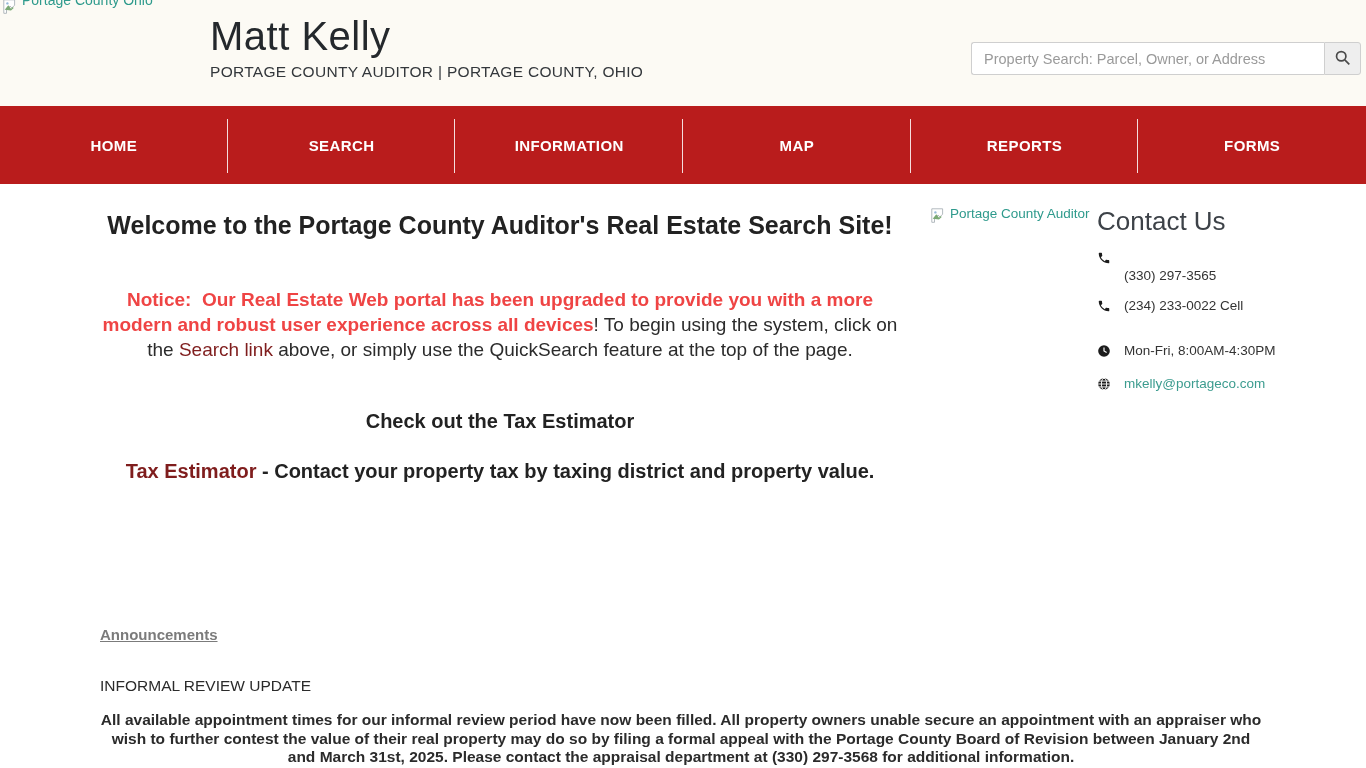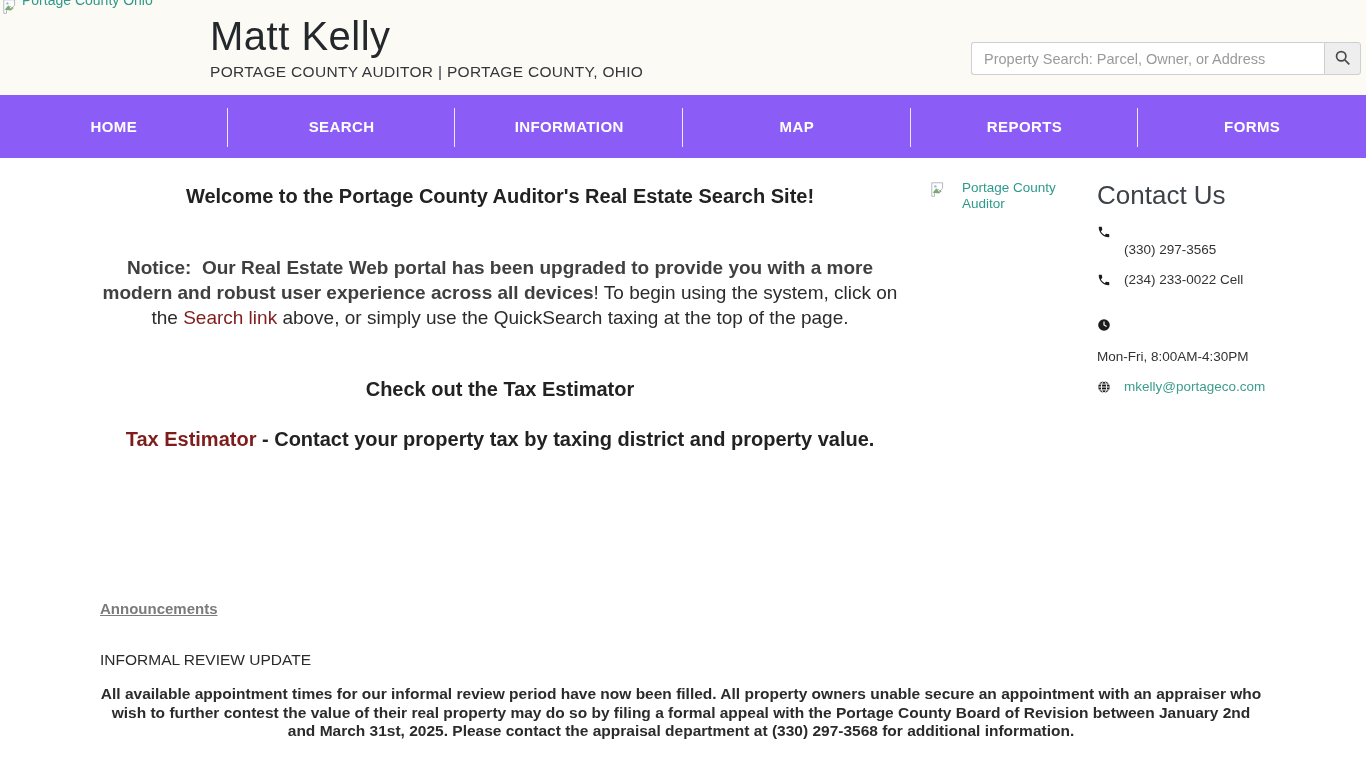--- a/index.html
+++ b/index.html
@@ -4,21 +4,21 @@
 <style>
   * { margin:0; padding:0; box-sizing:border-box; }
   html,body { width:1366px; height:768px; overflow:hidden; }
   body {
     font-family:"Liberation Sans","DejaVu Sans",sans-serif;
     background:#ffffff; color:#2b2b2b;
   }
 
   
   .header {
-    position:relative; height:95px; background:#fcfaf4;
+    position:relative; height:106px; background:#fcfaf4;
   }
   .logo-broken {
     position:absolute; top:-8px; left:2px;
     display:flex; align-items:flex-start; gap:2px;
     color:#2e9a8c; font-size:14px; cursor:pointer;
   }
   .logo-broken .bi { margin-top:6px; }
   .site-id { position:absolute; left:210px; top:14px; }
   .site-title {
     font-size:40px; font-weight:normal; color:#24282c; letter-spacing:0.5px;
@@ -38,62 +38,62 @@
   }
   .search-input::placeholder { color:#9a9a9a; }
   .search-btn {
     width:37px; border:1px solid #cfcfcf; background:#eeeeee;
     border-radius:0 3px 3px 0; cursor:pointer;
     display:flex; align-items:center; justify-content:center;
   }
 
   
   .nav {
-    height:63px; background:#8b5cf6; display:flex;
+    height:78px; background:#b91c1c; display:flex;
   }
   .nav-item {
     flex:1; position:relative; display:flex; align-items:center; justify-content:center;
     color:#ffffff; font-size:15px; font-weight:bold; letter-spacing:0.4px;
     cursor:pointer;
   }
   .nav-item:not(:last-child)::after {
     content:""; position:absolute; right:0; top:13px; bottom:11px; width:1px;
     background:rgba(255,255,255,0.85);
   }
 
   
   .content { display:flex; min-height:442px; }
   .main-col {
     width:800px; margin-left:100px; padding-top:27px; text-align:center;
   }
-  .welcome-heading { font-size:20px; font-weight:bold; color:#222; }
+  .welcome-heading { font-size:25px; font-weight:bold; color:#222; }
   .notice {
     margin-top:47px; font-size:19px; line-height:25px; color:#2b2b2b;
   }
-  .notice b { color:#404040;text-align:right; }
+  .notice b { color:#ef4444;text-align:right; }
   .tax-heading { margin-top:48px; font-size:20px; font-weight:bold; color:#222; }
   .tax-line { margin-top:26px; font-size:20px; line-height:25px; font-weight:bold; color:#222; }
   a.teal-link { color:#7f1d1d; text-decoration:none; cursor:pointer; }
 
   
   .sidebar { display:flex; margin-left:30px; padding-top:22px; }
   .side-img {
-    width:167px; display:flex; align-items:flex-start; gap:14px;
+    width:167px; display:flex; align-items:flex-start; gap:2px;
     color:#2e9a8c; font-size:13.5px; line-height:16px; cursor:pointer;
   }
   .side-img .bi { margin-top:1px; }
   .contact { width:250px; }
   .contact-heading { font-size:26px; font-weight:normal; color:#3d4248; }
   .contact-rows { margin-top:13px; }
   .contact-row { display:flex; gap:13px; margin-bottom:14px; }
   .contact-row .c-icon { width:14px; flex:none; padding-top:1px; }
   .c-text { font-size:13.5px; line-height:16px; color:#333; }
   .c-text.teal { color:#3c9c8f; cursor:pointer; }
   .drop-line .c-text { padding-top:18px; }
-  .row-gap-top { margin-top:26px;flex-direction:column; }
+  .row-gap-top { margin-top:26px; }
 
   
   .announcements { padding:0 104px 0 100px; }
   .ann-link {
     display:inline-block; font-size:15px; font-weight:bold; color:#7b7b7b;
     text-decoration:underline; cursor:pointer;
   }
   .ann-heading { margin-top:33px; font-size:15.5px; font-weight:normal; color:#2b2b2b; }
   .ann-body {
     margin-top:16px; font-size:15.5px; font-weight:bold; color:#2b2b2b;
@@ -140,21 +140,21 @@
   <div class="nav-item">INFORMATION</div>
   <div class="nav-item">MAP</div>
   <div class="nav-item">REPORTS</div>
   <div class="nav-item">FORMS</div>
 </div>
 
 <div class="content">
   <div class="main-col">
     <div class="welcome-heading">Welcome to the Portage County Auditor's Real Estate Search Site!</div>
 
-    <p class="notice"><b>Notice:&nbsp; Our Real Estate Web portal has been upgraded to provide you with a more modern and robust user experience across all devices</b><span>! To begin using the system, click on the </span><a class="teal-link">Search link</a><span> above, or simply use the QuickSearch taxing at the top of the page.</span></p>
+    <p class="notice"><b>Notice:&nbsp; Our Real Estate Web portal has been upgraded to provide you with a more modern and robust user experience across all devices</b><span>! To begin using the system, click on the </span><a class="teal-link">Search link</a><span> above, or simply use the QuickSearch feature at the top of the page.</span></p>
 
     <div class="tax-heading">Check out the Tax Estimator</div>
 
     <p class="tax-line"><a class="teal-link">Tax Estimator</a><span> - Contact your property tax by taxing district and property value.</span></p>
   </div>
 
   <div class="sidebar">
     <div class="side-img">
       <span class="bi">
         <svg width="18" height="18" viewBox="0 0 20 20">

